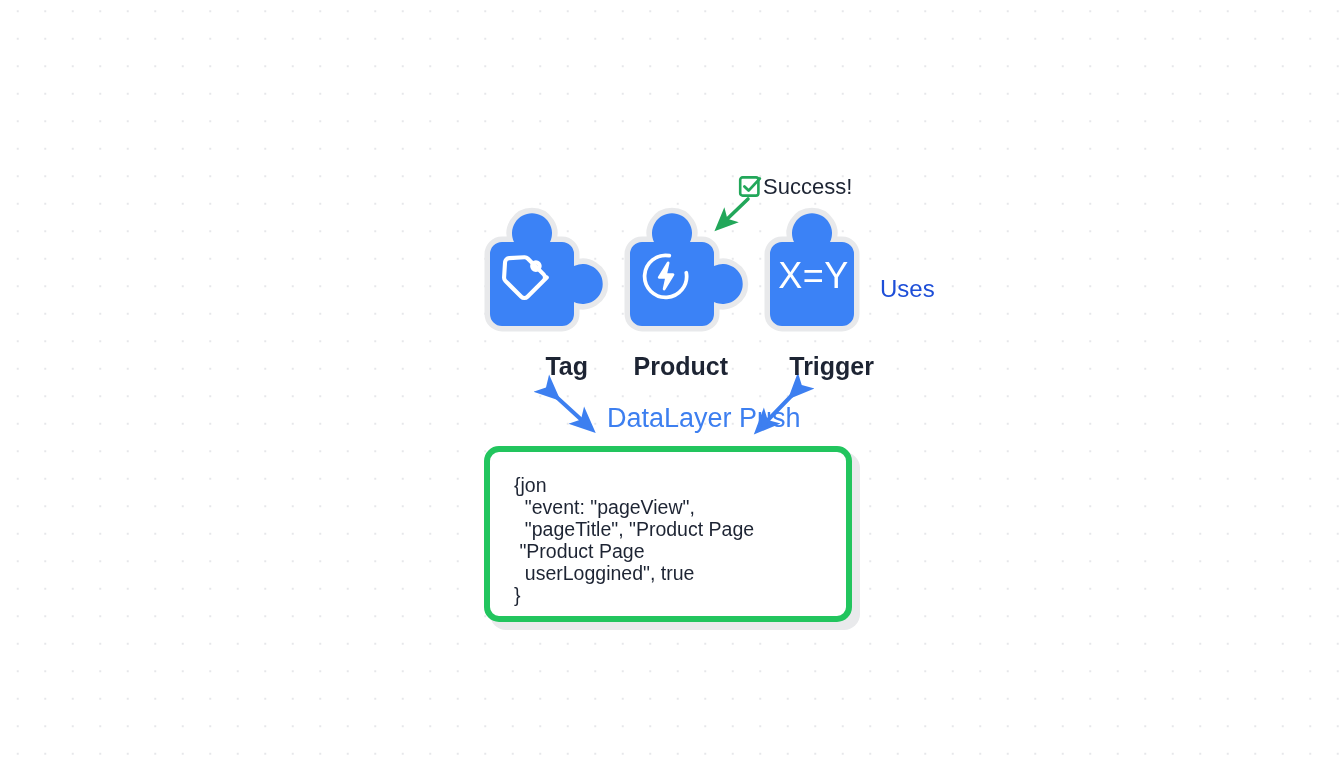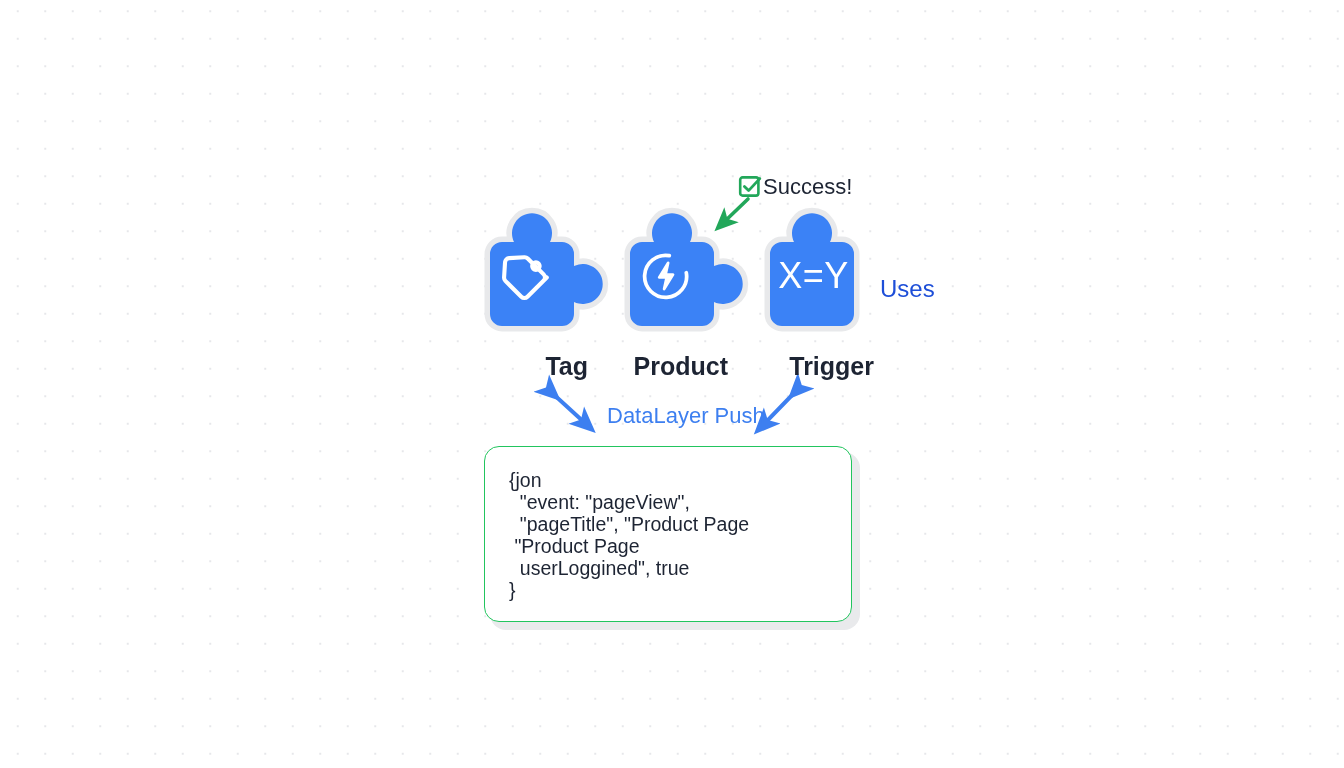--- a/index.html
+++ b/index.html
@@ -104,21 +104,21 @@
     top: 275px;
     font-size: 24px;
     color: #1d4ed8;
     font-family: "Liberation Sans", sans-serif;
     white-space: nowrap;
   }
   .dl-label {
     position: absolute;
     left: 607px;
     top: 403px;
-    font-size: 22px;
+    font-size: 27px;
     color: #3d7ff0;
     font-family: "Liberation Sans", sans-serif;
     white-space: nowrap;
   }
 
   
   .code-shadow {
     position: absolute;
     left: 490px;
     top: 452px;
@@ -127,21 +127,21 @@
     background: #e9eaec;
     border-radius: 16px;
   }
   .code-card {
     position: absolute;
     left: 484px;
     top: 446px;
     width: 368px;
     height: 176px;
     background: #ffffff;
-    border: 1px solid #22c55e;
+    border: 6px solid #22c55e;
     border-radius: 15px;
     box-sizing: border-box;
     padding: 22px 24px;
     overflow: hidden;
   }
   .code-text {
     margin: 0;
     font-family: "Liberation Sans", "DejaVu Sans", sans-serif;
     font-size: 19.5px;
     line-height: 22px;

